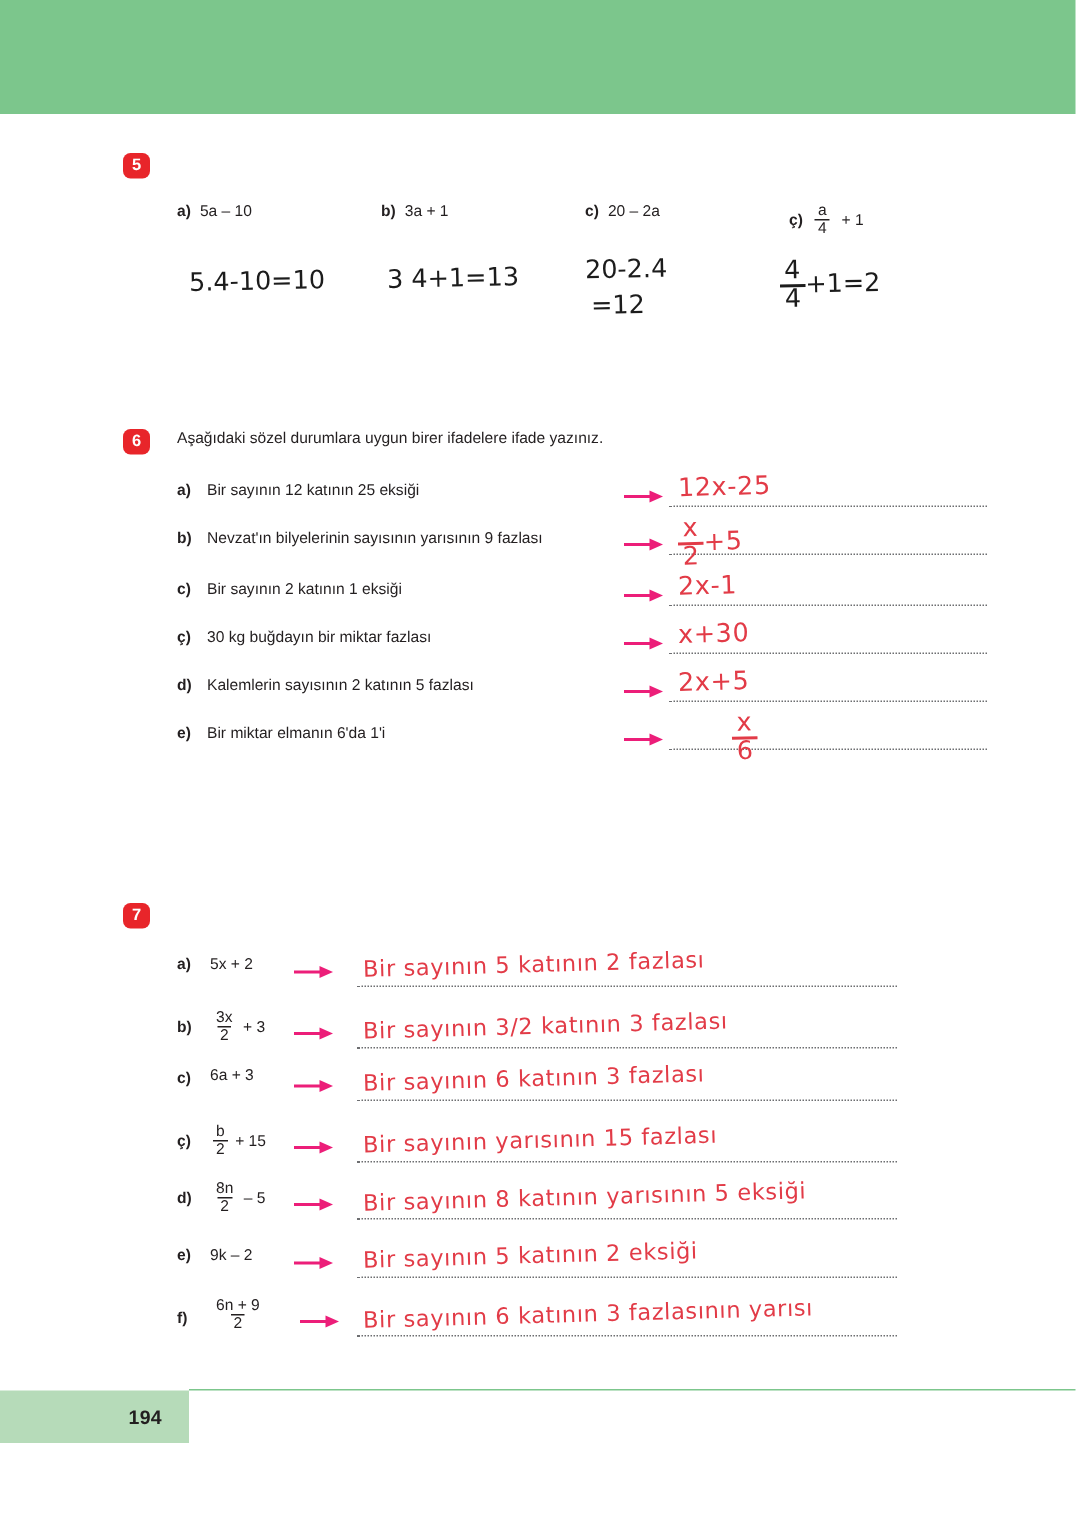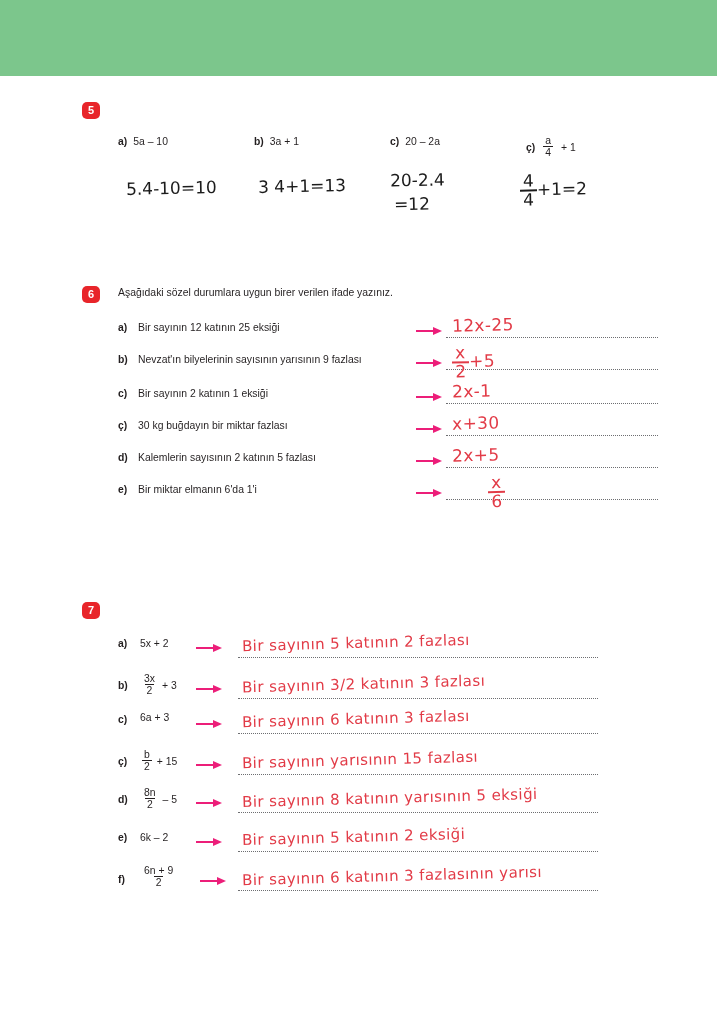--- a/index.html
+++ b/index.html
@@ -280,21 +280,21 @@
     <div class="hand-dark q5-hw-a">5.4-10=10</div>
     <div class="hand-dark q5-hw-b">3 4+1=13</div>
     <div class="hand-dark q5-hw-c">20-2.4</div>
     <div class="hand-dark q5-hw-c2">=12</div>
     <div class="hand-dark q5-hw-d"><span class="hw-frac"><span class="n">4</span><span class="d">4</span></span><span>+1=2</span></div>
   </div>
 
   <div class="question" id="q6">
     <div class="q-head">
       <div class="q-badge">6</div>
-      <div class="q-prompt">Aşağıdaki sözel durumlara uygun birer verilen ifade yazınız.</div>
+      <div class="q-prompt">Aşağıdaki sözel durumlara uygun birer ifadelere ifade yazınız.</div>
     </div>
 
     <div class="row" style="top:34px">
       <span class="rlbl">a)</span>
       <span class="rtext">Bir sayının 12 katının 25 eksiği</span>
       <span class="arrow">
           <span class="shaft"></span>
           <span class="head"></span>
         </span>
       <span class="dotline"></span>
@@ -430,21 +430,21 @@
       <span class="arrow" style="top:10px">
           <span class="shaft"></span>
           <span class="head"></span>
         </span>
       <span class="dotline" style="top:24px"></span>
       <span class="hand-red sm" style="top:1px">Bir sayının 8 katının yarısının 5 eksiği</span>
     </div>
 
     <div class="row" style="top:228px">
       <span class="rlbl">e)</span>
-      <span class="rexpr" style="top:2px">6k – 2</span>
+      <span class="rexpr" style="top:2px">9k – 2</span>
       <span class="arrow">
           <span class="shaft"></span>
           <span class="head"></span>
         </span>
       <span class="dotline"></span>
       <span class="hand-red sm">Bir sayının 5 katının 2 eksiği</span>
     </div>
 
     <div class="row" style="top:264px">
       <span class="rlbl" style="top:8px">f)</span>
@@ -457,14 +457,20 @@
       </span>
       <span class="arrow" style="top:10px;left:200px">
           <span class="shaft"></span>
           <span class="head"></span>
         </span>
       <span class="dotline" style="top:24px"></span>
       <span class="hand-red sm" style="top:1px">Bir sayının 6 katının 3 fazlasının yarısı</span>
     </div>
   </div>
 
+  <div class="footer-wrap">
+    <div class="footer-rule"></div>
+    <div class="footer-box">
+      <span class="page-number">194</span>
+    </div>
+  </div>
 
 </div>
 
 </body></html>

